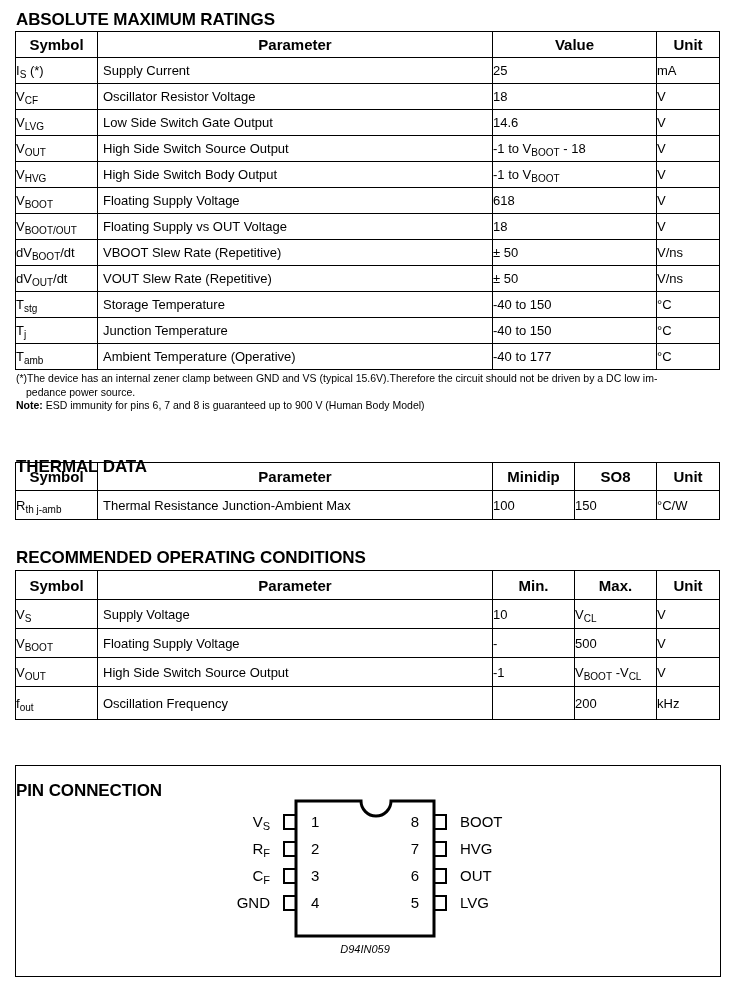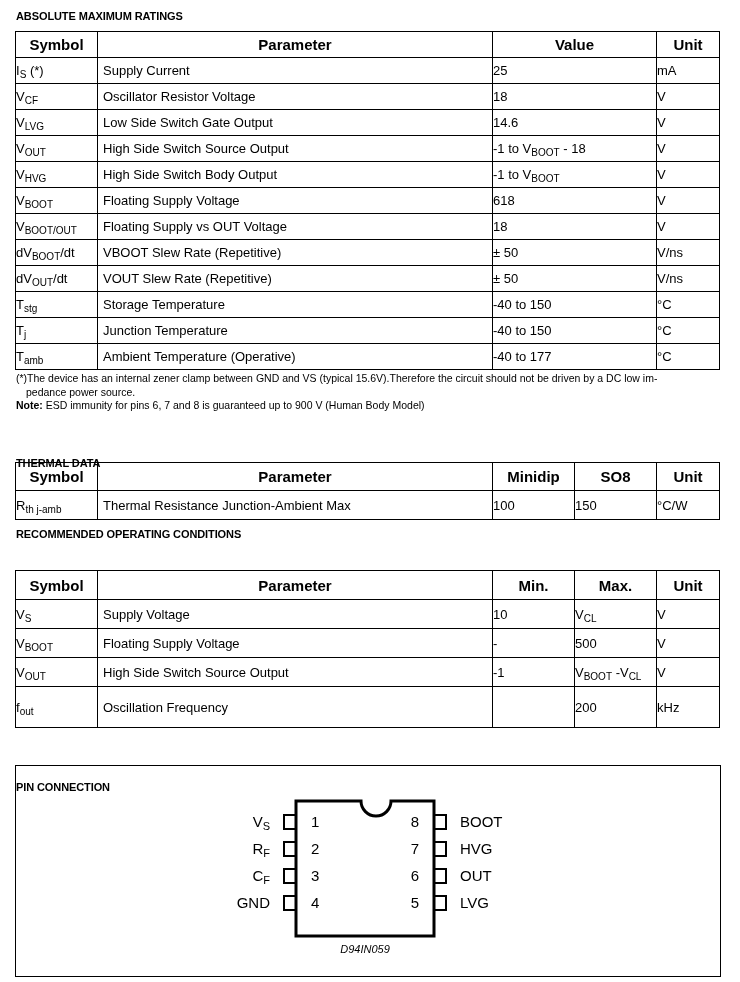--- a/index.html
+++ b/index.html
@@ -1,21 +1,21 @@
 <!DOCTYPE html>
 <html><head>
 <meta charset="utf-8">
 <style>
   html, body { margin: 0; padding: 0; background: #ffffff; }
   body {
     width: 740px; height: 982px; position: relative; overflow: hidden;
     font-family: "Liberation Sans", sans-serif; color: #000;
   }
   .section-title {
-    position: absolute; left: 16px; font-weight: bold; font-size: 11px;
+    position: absolute; left: 16px; font-weight: bold; font-size: 17px;
     letter-spacing: -0.1px;
   }
   table.dt {
     position: absolute; left: 15px; border-collapse: collapse;
     font-size: 13px;
   }
   table.dt td, table.dt th {
     border: 1px solid #000; padding: 0; vertical-align: middle;
   }
   table.dt th { font-weight: bold; font-size: 15px; text-align: center; }
@@ -160,21 +160,21 @@
     <tr style="height:29px;">
       <td class="c"><span>R</span><sub>th j-amb</sub></td>
       <td class="l">Thermal Resistance Junction-Ambient Max</td>
       <td class="c">100</td>
       <td class="c">150</td>
       <td class="c">°C/W</td>
     </tr>
   </tbody>
 </table>
 
-<div class="section-title" style="top:528px;">RECOMMENDED OPERATING CONDITIONS</div>
+<div class="section-title" style="top:548px;">RECOMMENDED OPERATING CONDITIONS</div>
 <table class="dt" style="top:570px; width:705px;">
   <colgroup>
       <col style="width:82px">
       <col style="width:395px">
       <col style="width:82px">
       <col style="width:82px">
       <col style="width:63px">
     </colgroup>
   <thead>
     <tr style="height:29px;">
@@ -200,21 +200,21 @@
         <td class="c"><span>500</span><sub></sub><span></span><sub></sub></td>
         <td class="c">V</td>
       </tr>
       <tr style="height: 29px;">
         <td class="c"><span>V</span><sub>OUT</sub></td>
         <td class="l">High Side Switch Source Output</td>
         <td class="c">-1</td>
         <td class="c"><span>V</span><sub>BOOT</sub><span> -V</span><sub>CL</sub></td>
         <td class="c">V</td>
       </tr>
-      <tr style="height: 41px; margin-top: 26px;">
+      <tr style="height: 33px; margin-top: 26px;">
         <td class="c"><span>f</span><sub>out</sub></td>
         <td class="l">Oscillation Frequency</td>
         <td class="c"></td>
         <td class="c"><span>200</span><sub></sub><span></span><sub></sub></td>
         <td class="c">kHz</td>
       </tr>
     </tbody>
 </table>
 
 <div class="section-title" style="top:781px;">PIN CONNECTION</div>

